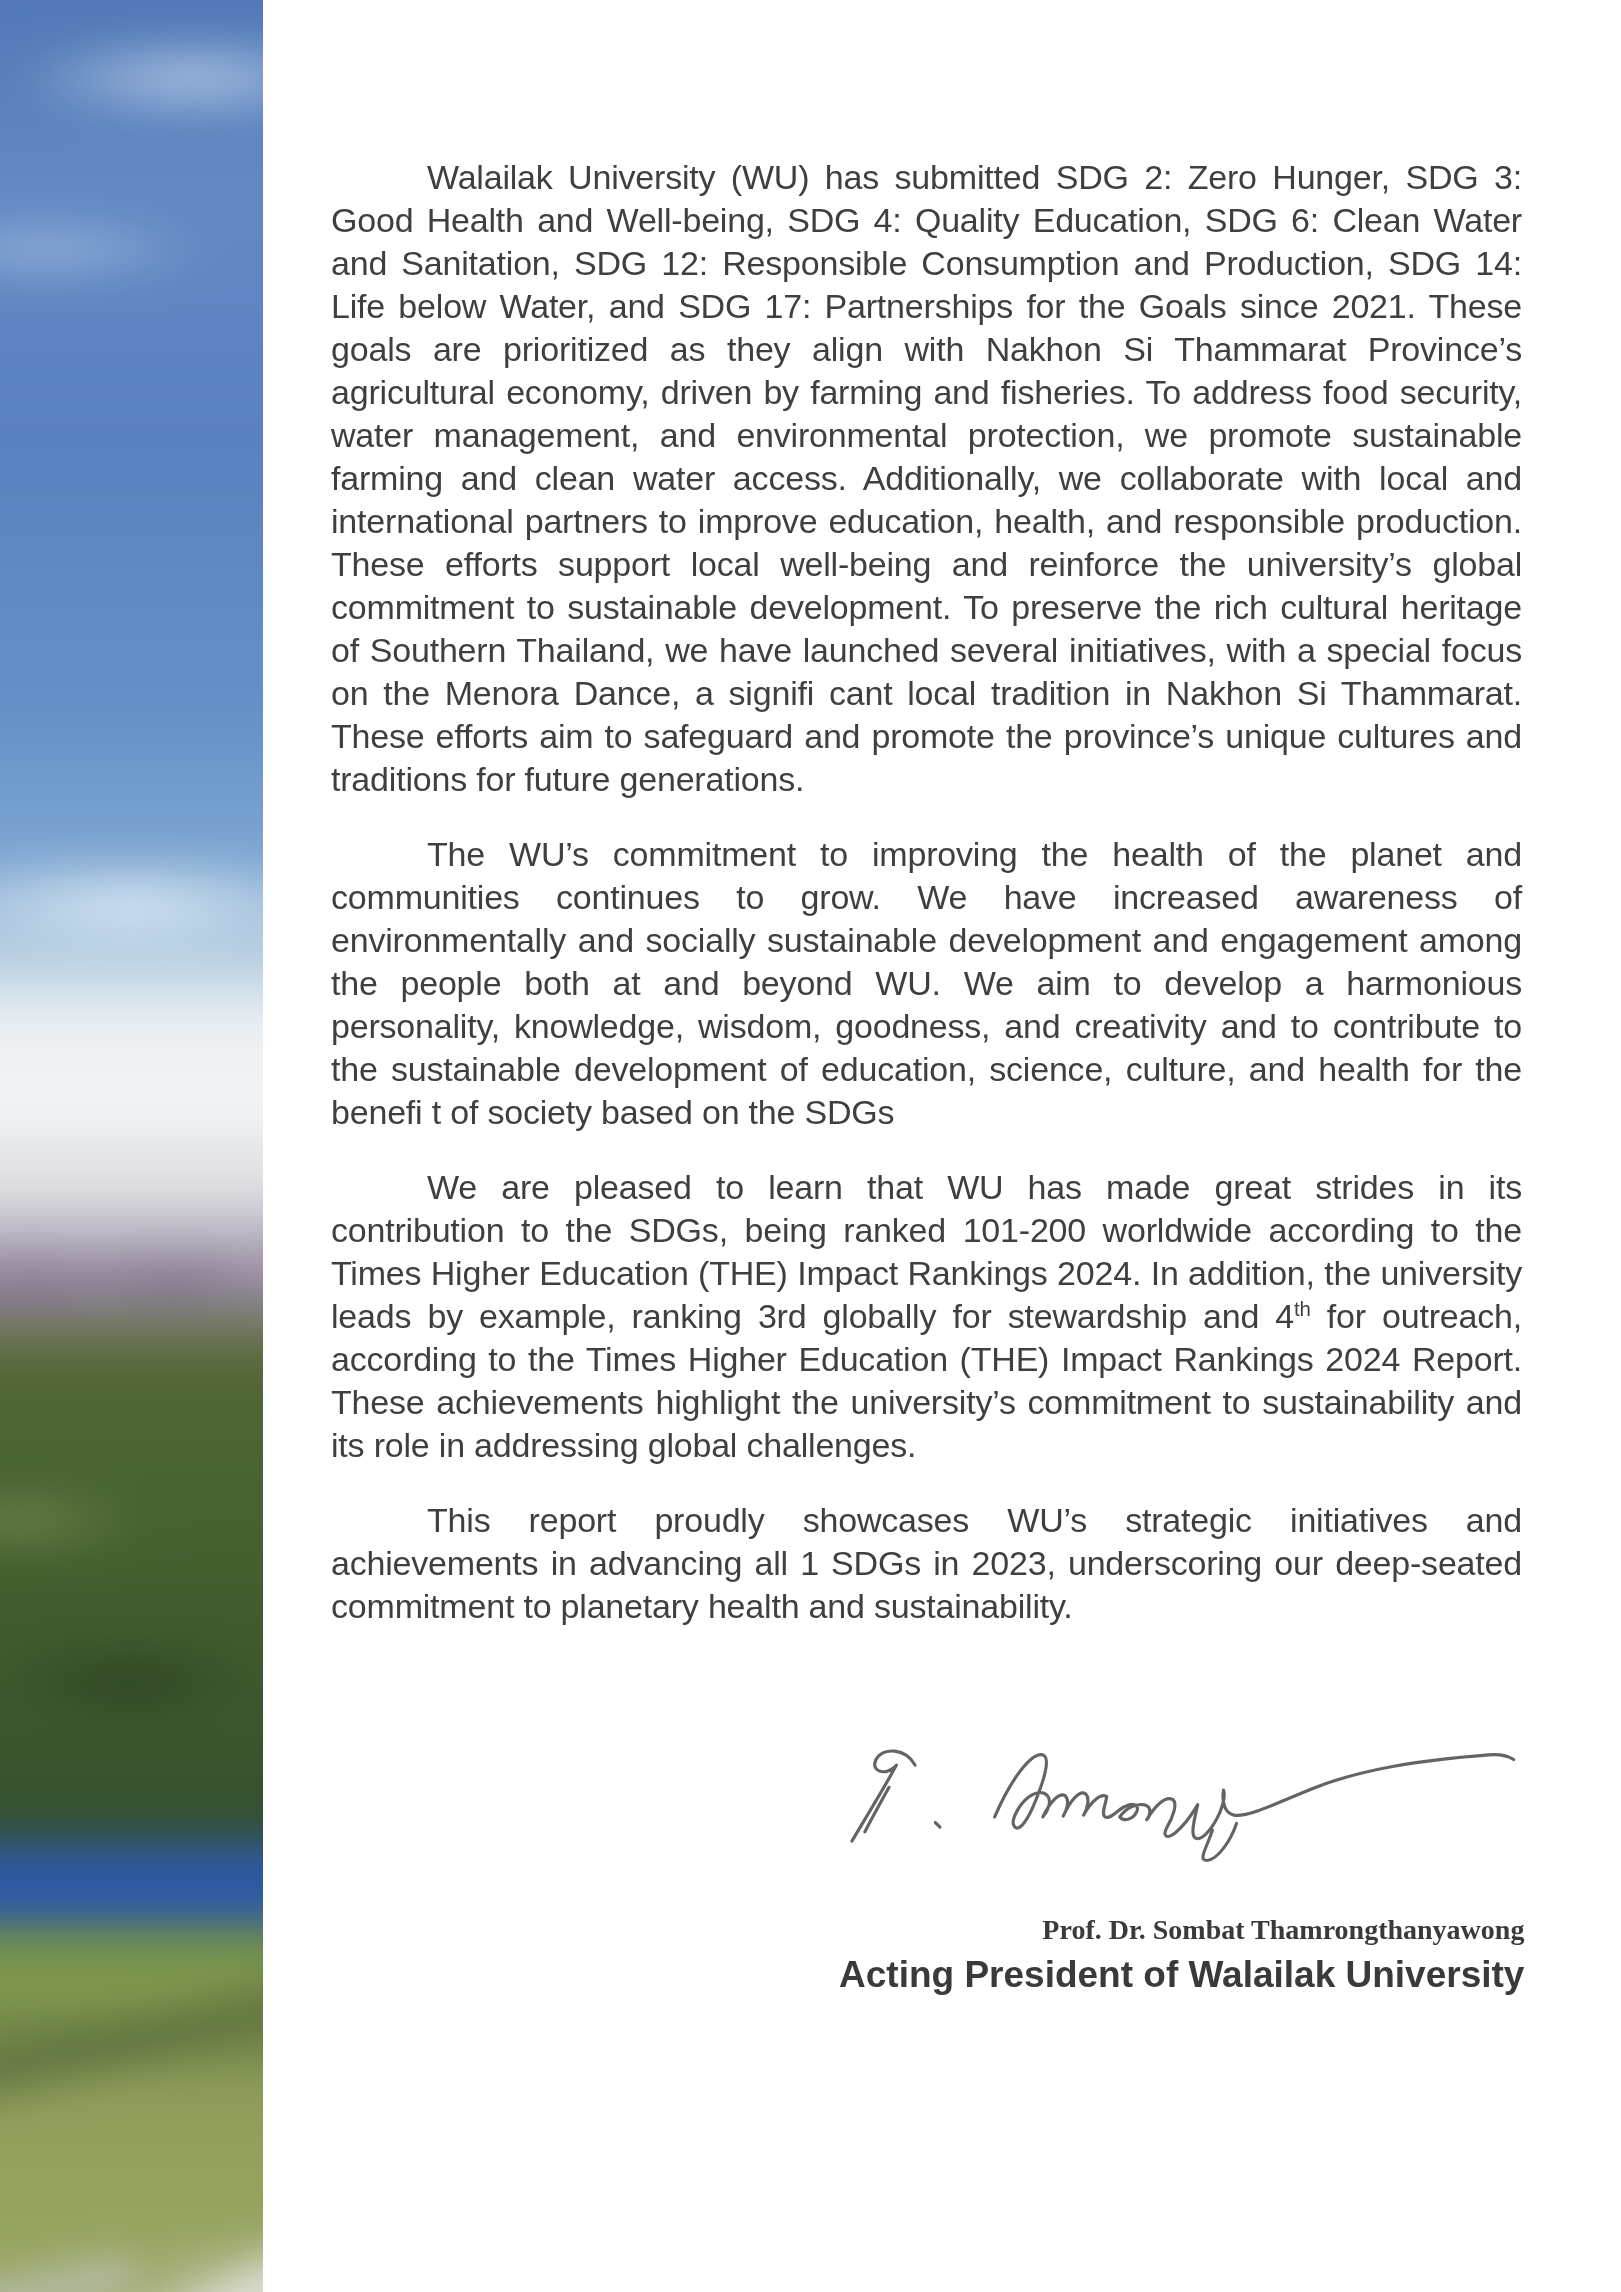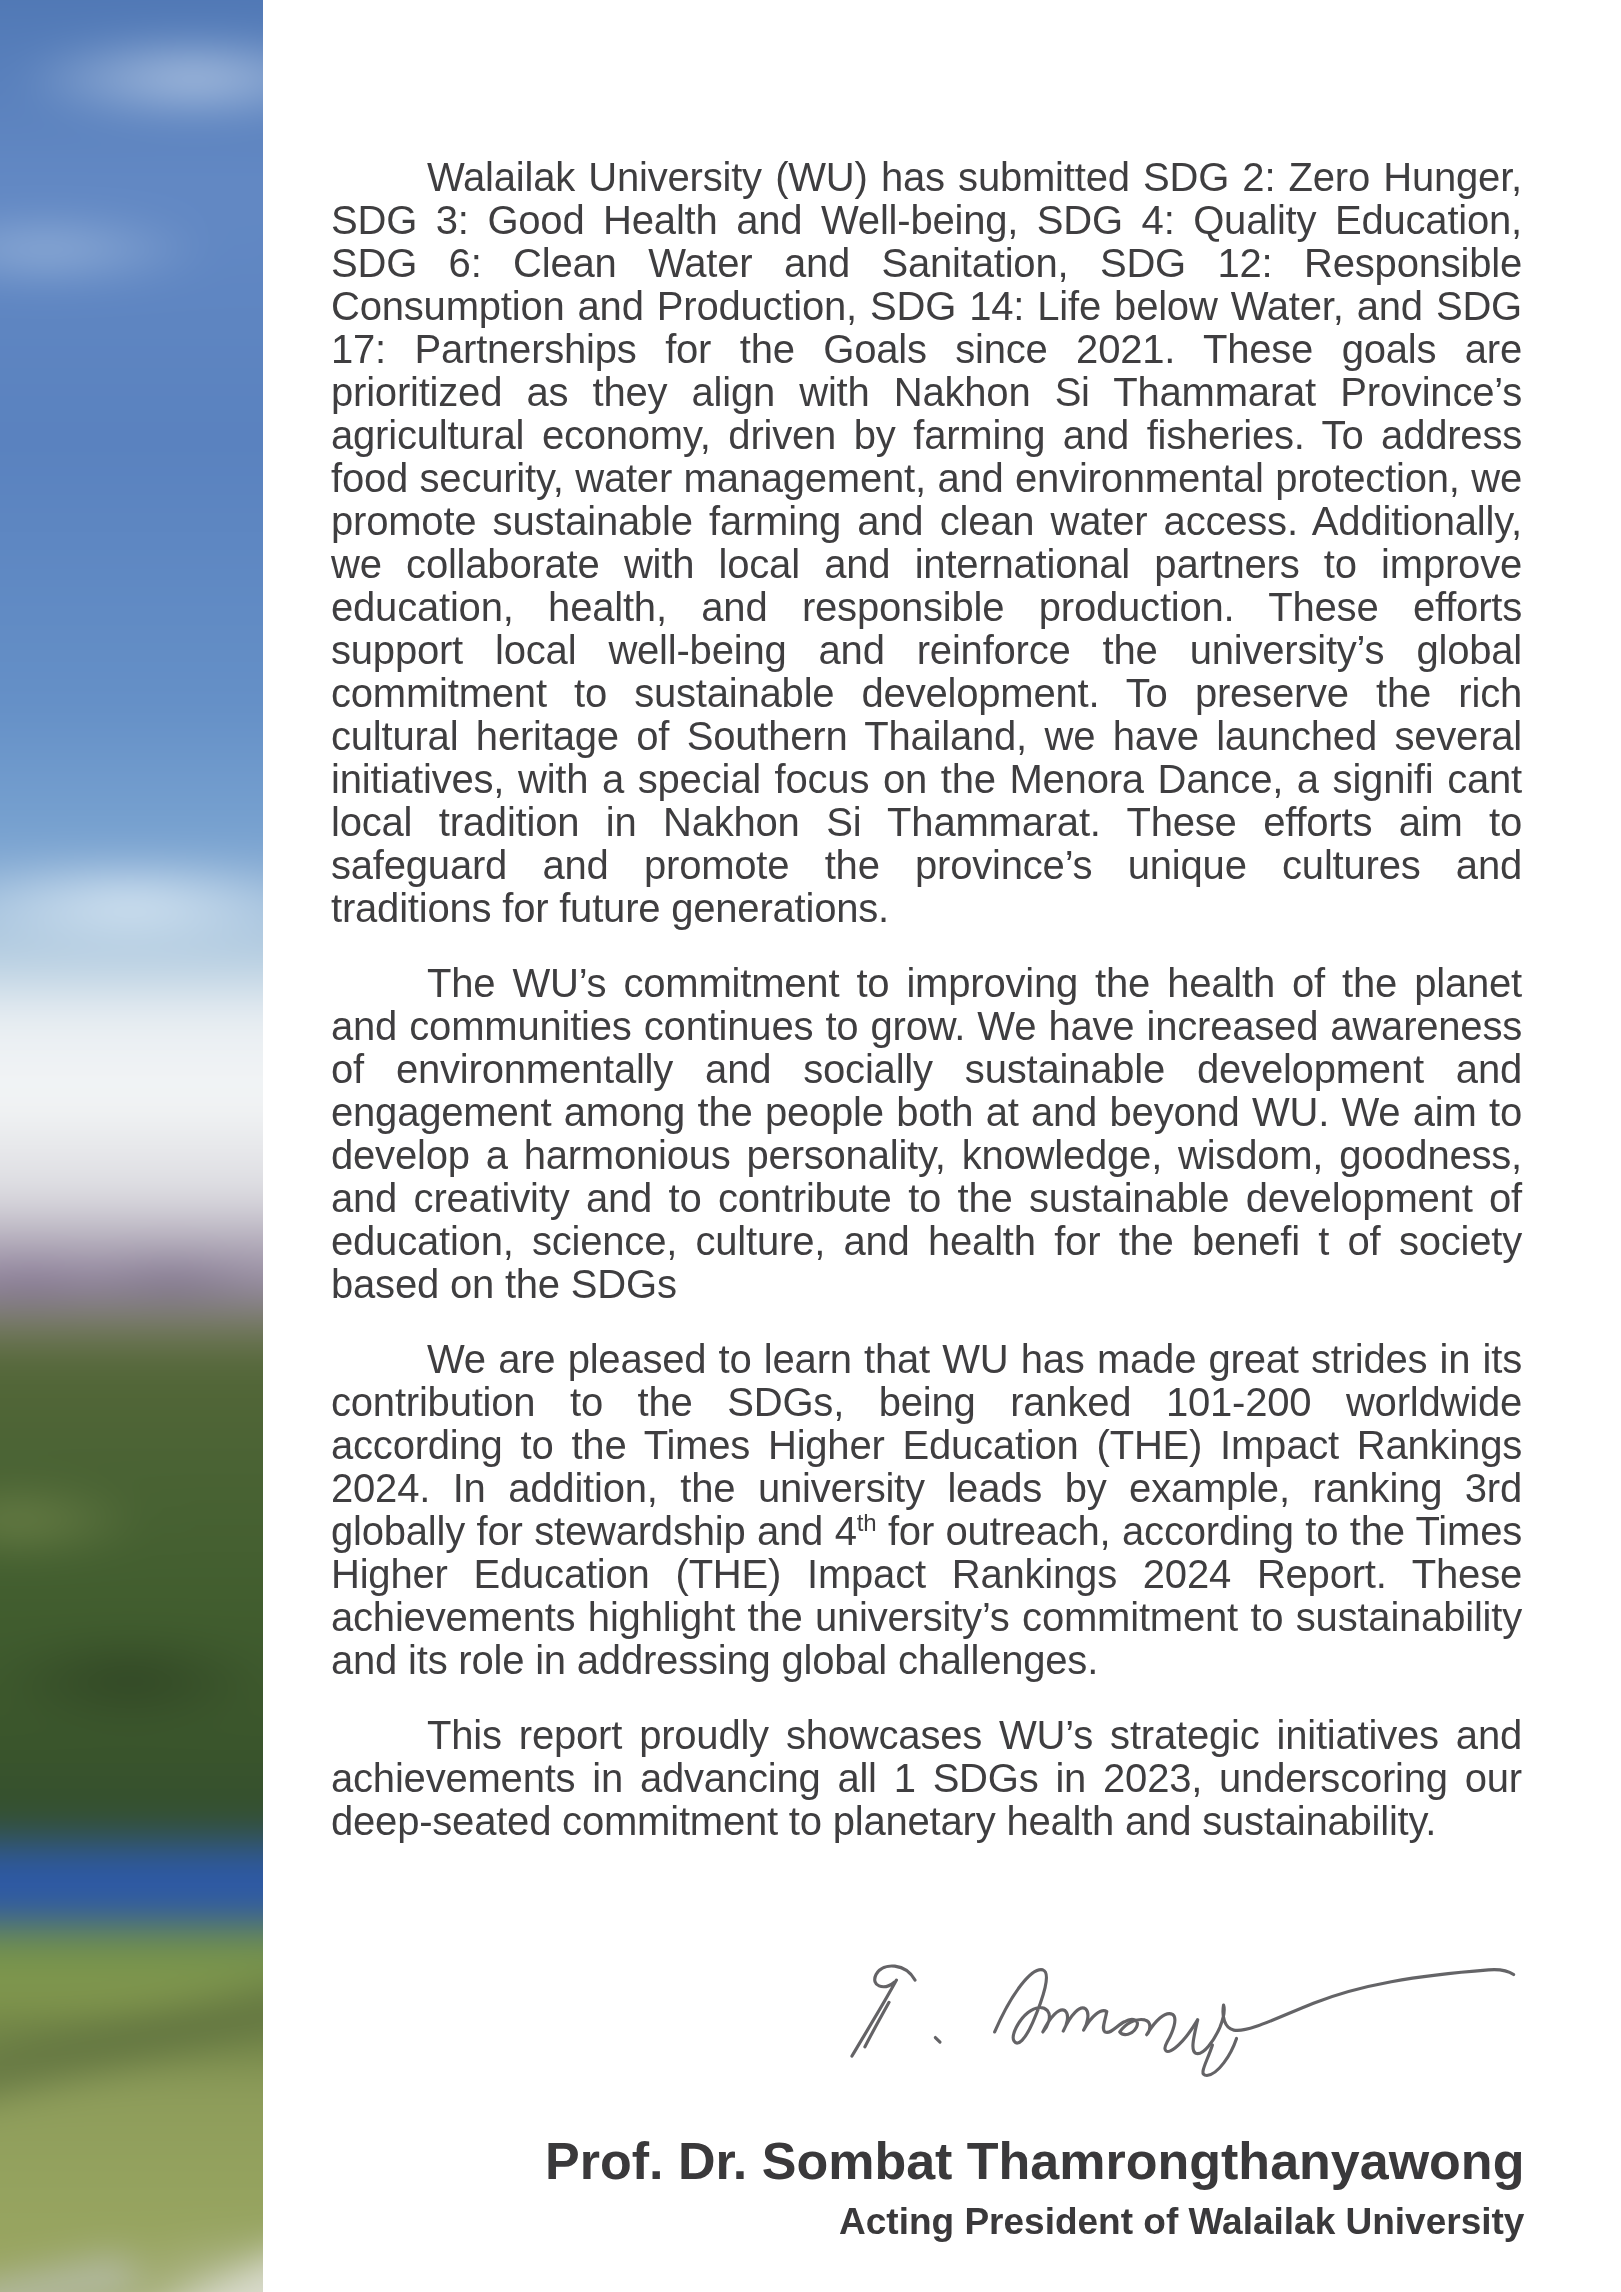--- a/index.html
+++ b/index.html
@@ -45,32 +45,32 @@
   .band-road-main{left:139px;top:2300px;width:445px;height:78px;background:#d9dbcc;transform:rotate(-26deg);}
   .band-road-left{left:-28px;top:2330px;width:223px;height:43px;background:#b9beb1;opacity:.8;transform:rotate(-12deg);}
 
   
   .letter{
     position:absolute;left:331px;top:156px;width:1199px;
     color:#3f3e40;
   }
   .para{
     margin:0 8px 32px 0;
-    font-size:40px;line-height:43px;
+    font-size:34px;line-height:43px;
     text-align:justify;text-justify:inter-word;
     text-indent:96px;
     letter-spacing:-0.2px;
   }
   .para sup{font-size:60%;line-height:0;vertical-align:super;}
 
   .sig-block{margin-top:100px;text-align:right;padding-right:5.6px;}
   .signature-svg{display:inline-block;margin-right:1.9px;}
   .signer-name{
     margin-top:41px;
-    font-size:52px;font-weight:bold;color:#3a393b;line-height:1.35;
+    font-size:28px;font-weight:bold;color:#3a393b;line-height:1.35;font-family:Liberation Serif, serif;
   }
   .signer-title{
     font-size:37px;font-weight:bold;color:#3a393b;line-height:1.4;
   }
 </style>
 </head>
 <body>
 
 <div class="page">
 

